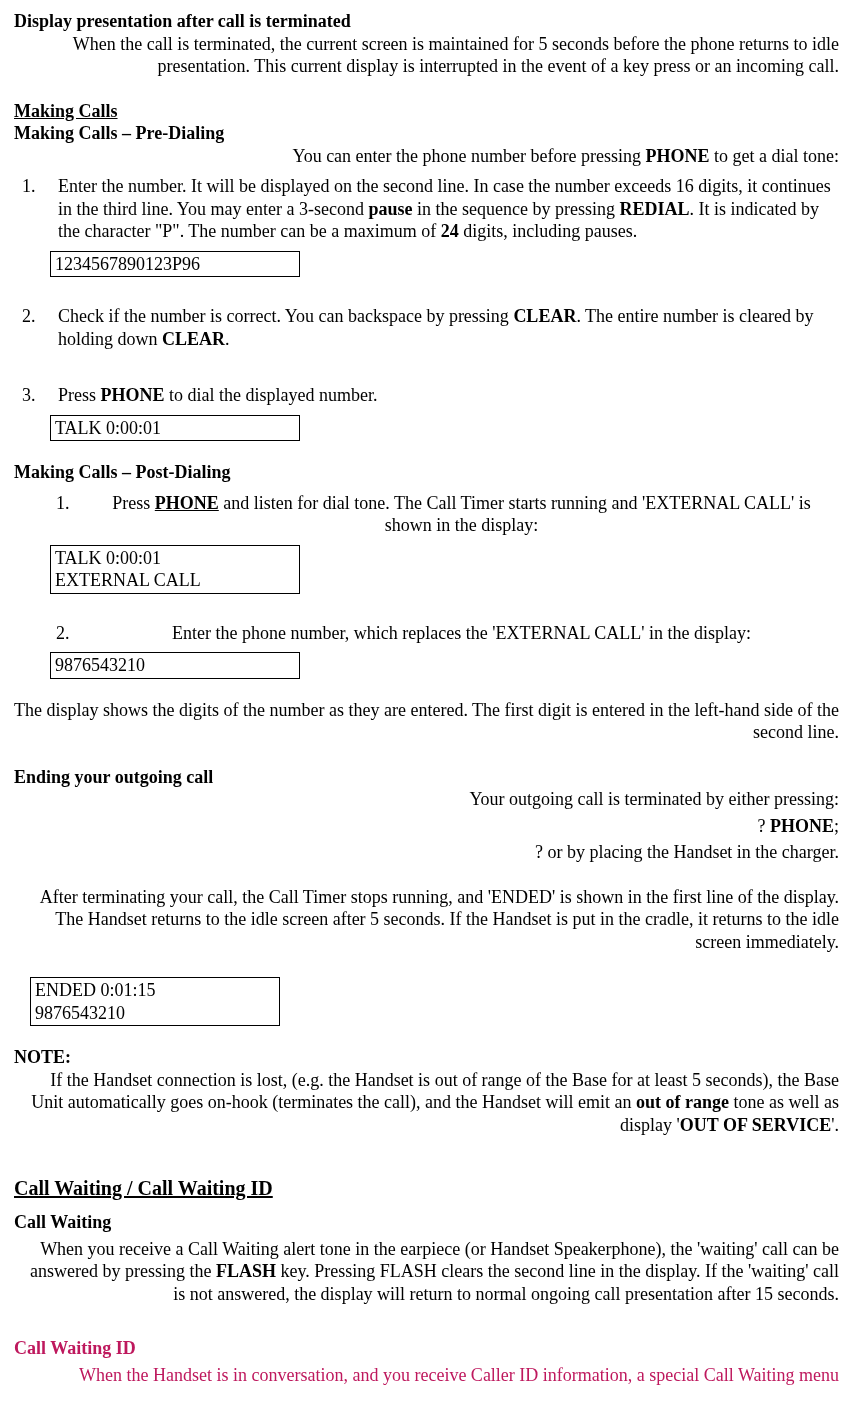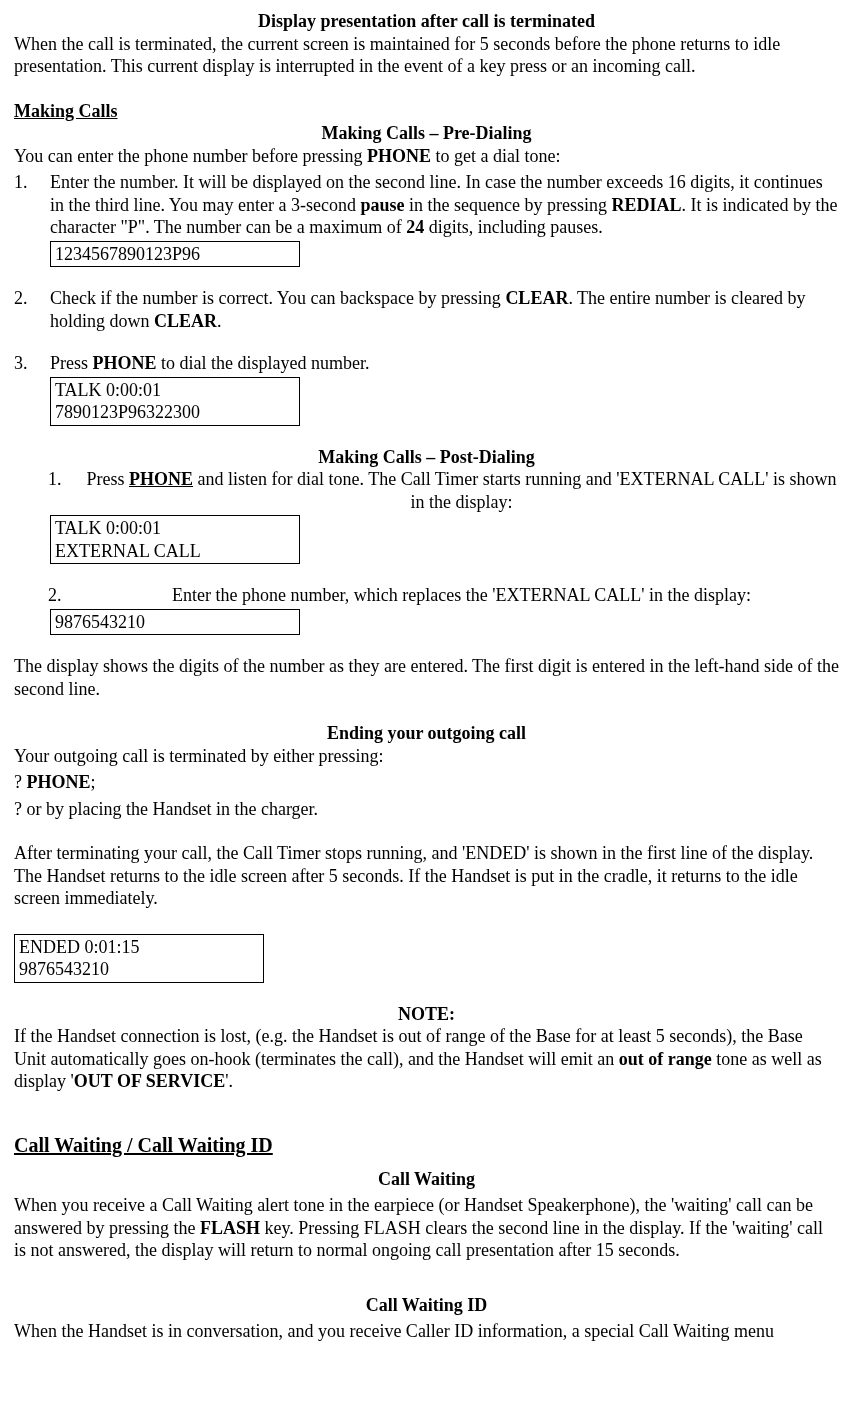--- a/index.html
+++ b/index.html
@@ -6,35 +6,34 @@
     font-family: "Times New Roman", Times, serif;
     font-size: 18px;
     color: #000;
     margin: 0;
     padding: 10px 14px 30px 14px;
     width: 825px;
     line-height: 1.25;
   }
   .bold { font-weight: bold; }
   .underline { text-decoration: underline; }
-  .red { color: #000000; }
+  .red { color: #be185d; }
   .section-heading {
     font-weight: bold;
     text-decoration: underline;
   }
   .sub-heading {
     font-weight: bold;
-    text-align: center;
   }
   p { margin: 0; }
-  .para { margin-bottom: 4px; }
+  .para { margin-bottom: 4px; text-align: right; }
   .blank { height: 18px; }
   .half-blank { height: 10px; }
   ol.numbered {
-    margin: 0;
+    margin: 8px;
     padding: 0;
     list-style: none;
   }
   ol.numbered > li {
     position: relative;
     padding-left: 36px;
     margin-bottom: 2px;
   }
   ol.numbered > li::before {
     content: attr(data-num) ".";
@@ -51,21 +50,21 @@
     margin-top: 2px;
     margin-bottom: 2px;
     margin-left: 36px;
     border: 1px solid #000;
     border-top-width: 1px;
     border-bottom-width: 1px;
     width: 240px;
     padding: 1px 4px;
   }
   .display-box.standalone {
-    margin-left: 0;
+    margin-left: 16px;
   }
   .display-line {
     white-space: pre;
   }
   .big-heading {
     font-size: 20px;
     font-weight: bold;
     text-decoration: underline;
   }
 </style>
@@ -103,21 +102,20 @@
 
 <div class="blank"></div>
 
 <ol class="numbered">
   <li data-num="3">
     <span>Press </span><span class="bold">PHONE</span><span> to dial the displayed number.</span>
   </li>
 </ol>
 <div class="display-box">
   <div class="display-line">TALK 0:00:01</div>
-  <div class="display-line">7890123P96322300</div>
 </div>
 
 <div class="blank"></div>
 
 <p class="sub-heading">Making Calls – Post-Dialing</p>
 
 <ol class="numbered inner">
   <li data-num="1">
     <span>Press </span><span class="bold underline">PHONE</span><span> and listen for dial tone.  The Call Timer starts running and 'EXTERNAL CALL' is shown in the display:</span>
   </li>

